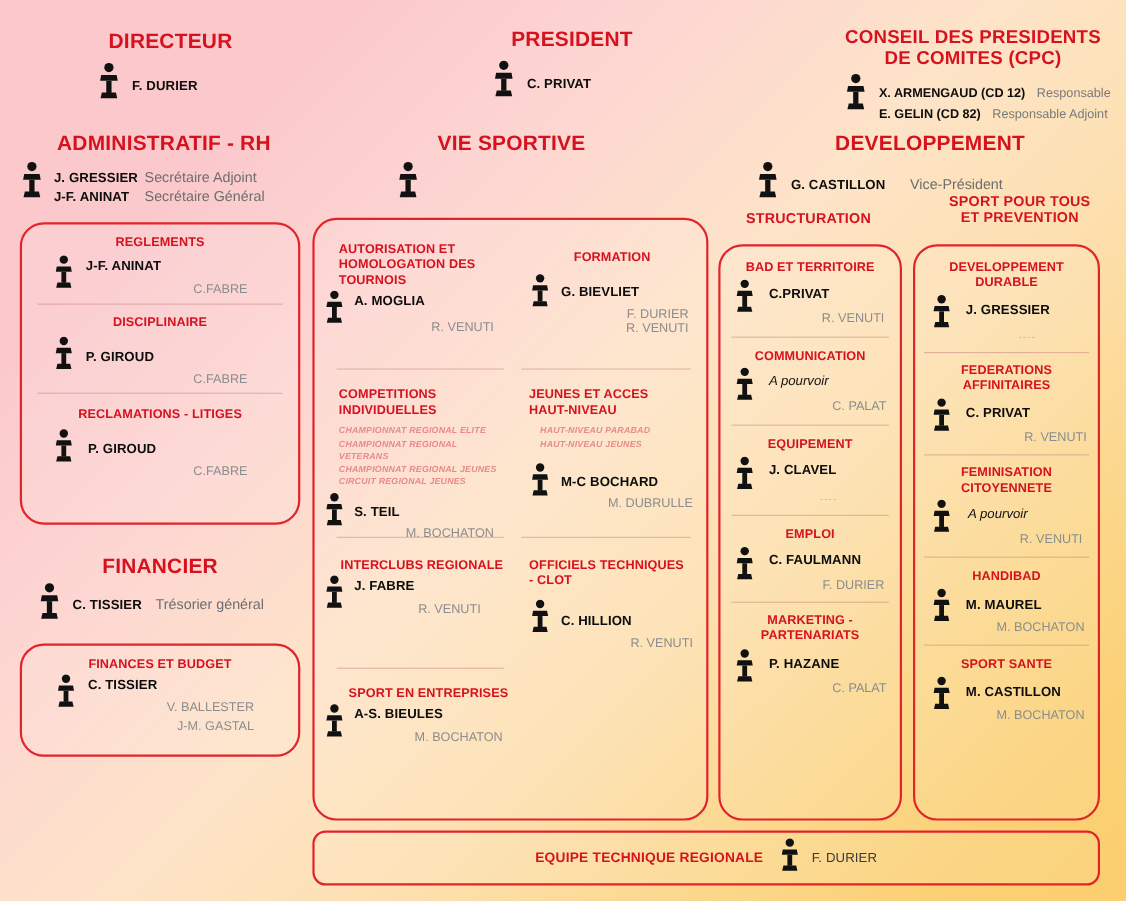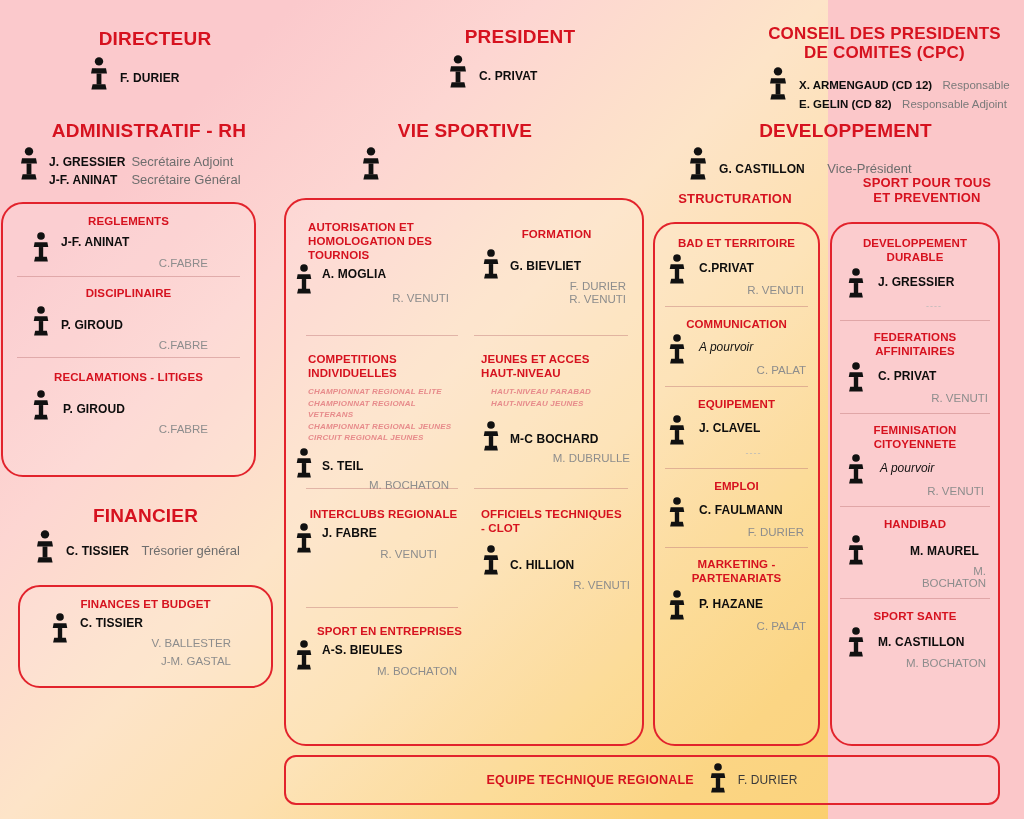--- a/index.html
+++ b/index.html
@@ -4,21 +4,21 @@
 <title>Organigramme</title>
 <style>
   html,body{margin:0;padding:0;}
   body{
     width:1024px;height:819px;overflow:hidden;
     font-family:"Liberation Sans", sans-serif;
     background:#fbc7c9;
     position:relative;
   }
   #page{
-    position:absolute;inset:0;width:828px;height:819px;
+    position:absolute;inset:0;width:1024px;height:819px;
     background:
       linear-gradient(135deg,
         #fbc9cc 0%,
         #fbc9cc 18%,
         #fdd6d2 33%,
         #fde4c8 50%,
         #fde0b0 64%,
         #fcd88e 78%,
         #fbd176 90%,
         #fbcf6e 100%);
@@ -140,21 +140,21 @@
           <span class="role">Secrétaire Adjoint</span>
         </div>
         <div style="white-space:nowrap;">
           <span class="name" style="display:inline-block;width:78px;">J-F. ANINAT</span>
           <span class="role">Secrétaire Général</span>
         </div>
       </span>
     </div>
   </div>
 
-  <div class="abs panel" style="left:1px;top:202px;width:255px;height:275px;">
+  <div class="abs panel" style="left:18px;top:202px;width:255px;height:275px;">
 
     <div style="padding:10px 14px 0 14px;">
       <div class="box-title">REGLEMENTS</div>
       <div class="row" style="margin-top:4px;">
         <span class="icon-cell person" style="padding-left:14px;">
           <svg width="20" height="31" viewBox="0 0 22 34">
               <circle cx="11" cy="4.4" r="4.2" fill="#111"></circle>
               <path d="M4 11.2h14l1 5.3H3z" fill="#111"></path>
               <rect x="8.6" y="16.5" width="4.8" height="11" fill="#111"></rect>
               <path d="M4.6 27.2h12.8l1.2 5.2H3.4z" fill="#111"></path>
@@ -612,21 +612,21 @@
         <span class="txt-cell" style="padding-left:14px;padding-top:4px;">
           <span class="vacant">A pourvoir</span>
           <span class="assist-r" style="margin-top:9px;padding-right:6px;">R. VENUTI</span>
         </span>
       </div>
     </div>
     <div class="sep" style="margin:9px 8px 0 8px;"></div>
 
     <div style="padding:10px 8px 0 8px;">
       <div class="box-title">HANDIBAD</div>
-      <div class="row" style="margin-top:4px;gap:32px;">
+      <div class="row" style="margin-top:4px;">
         <span class="icon-cell person" style="padding-left:6px;">
           <svg width="20" height="31" viewBox="0 0 22 34">
               <circle cx="11" cy="4.4" r="4.2" fill="#111"></circle>
               <path d="M4 11.2h14l1 5.3H3z" fill="#111"></path>
               <rect x="8.6" y="16.5" width="4.8" height="11" fill="#111"></rect>
               <path d="M4.6 27.2h12.8l1.2 5.2H3.4z" fill="#111"></path>
             </svg>
         </span>
         <span class="txt-cell" style="padding-left:12px;padding-top:6px;">
           <span class="name">M. MAUREL</span>

